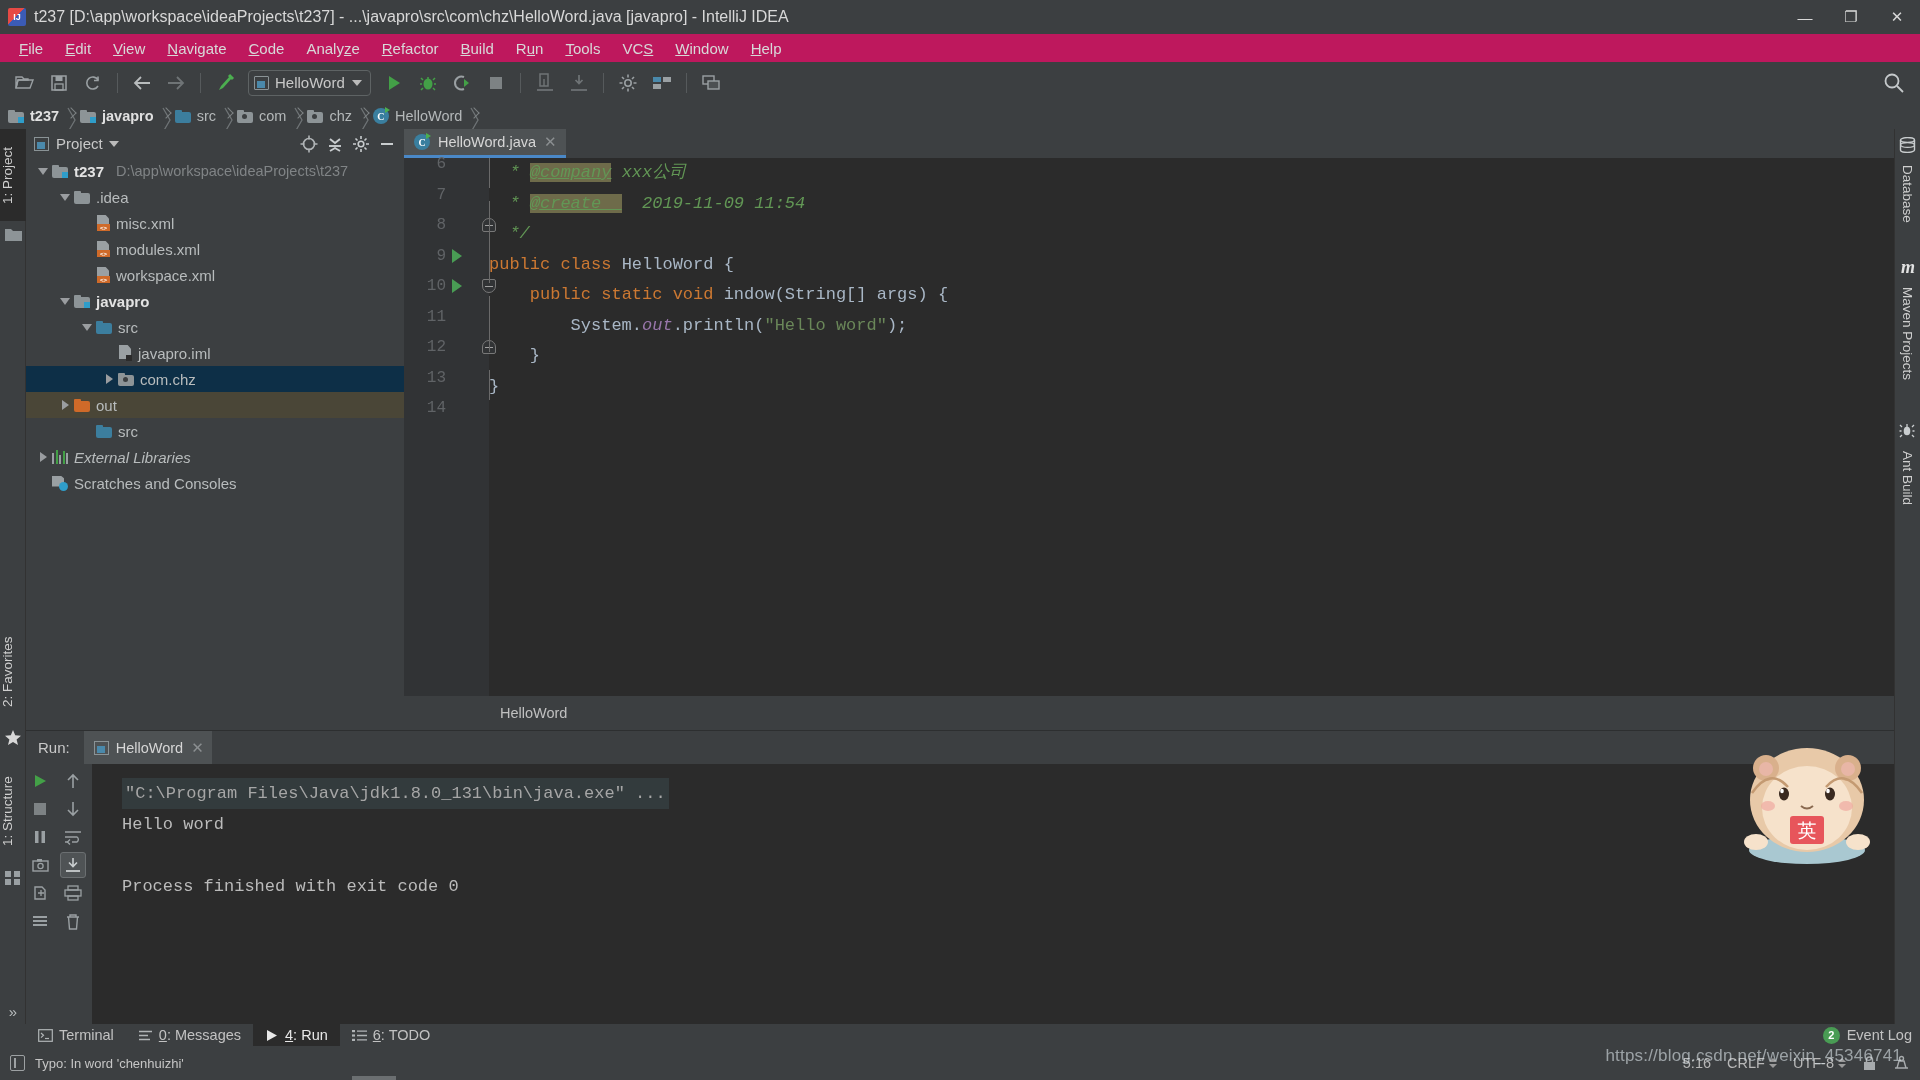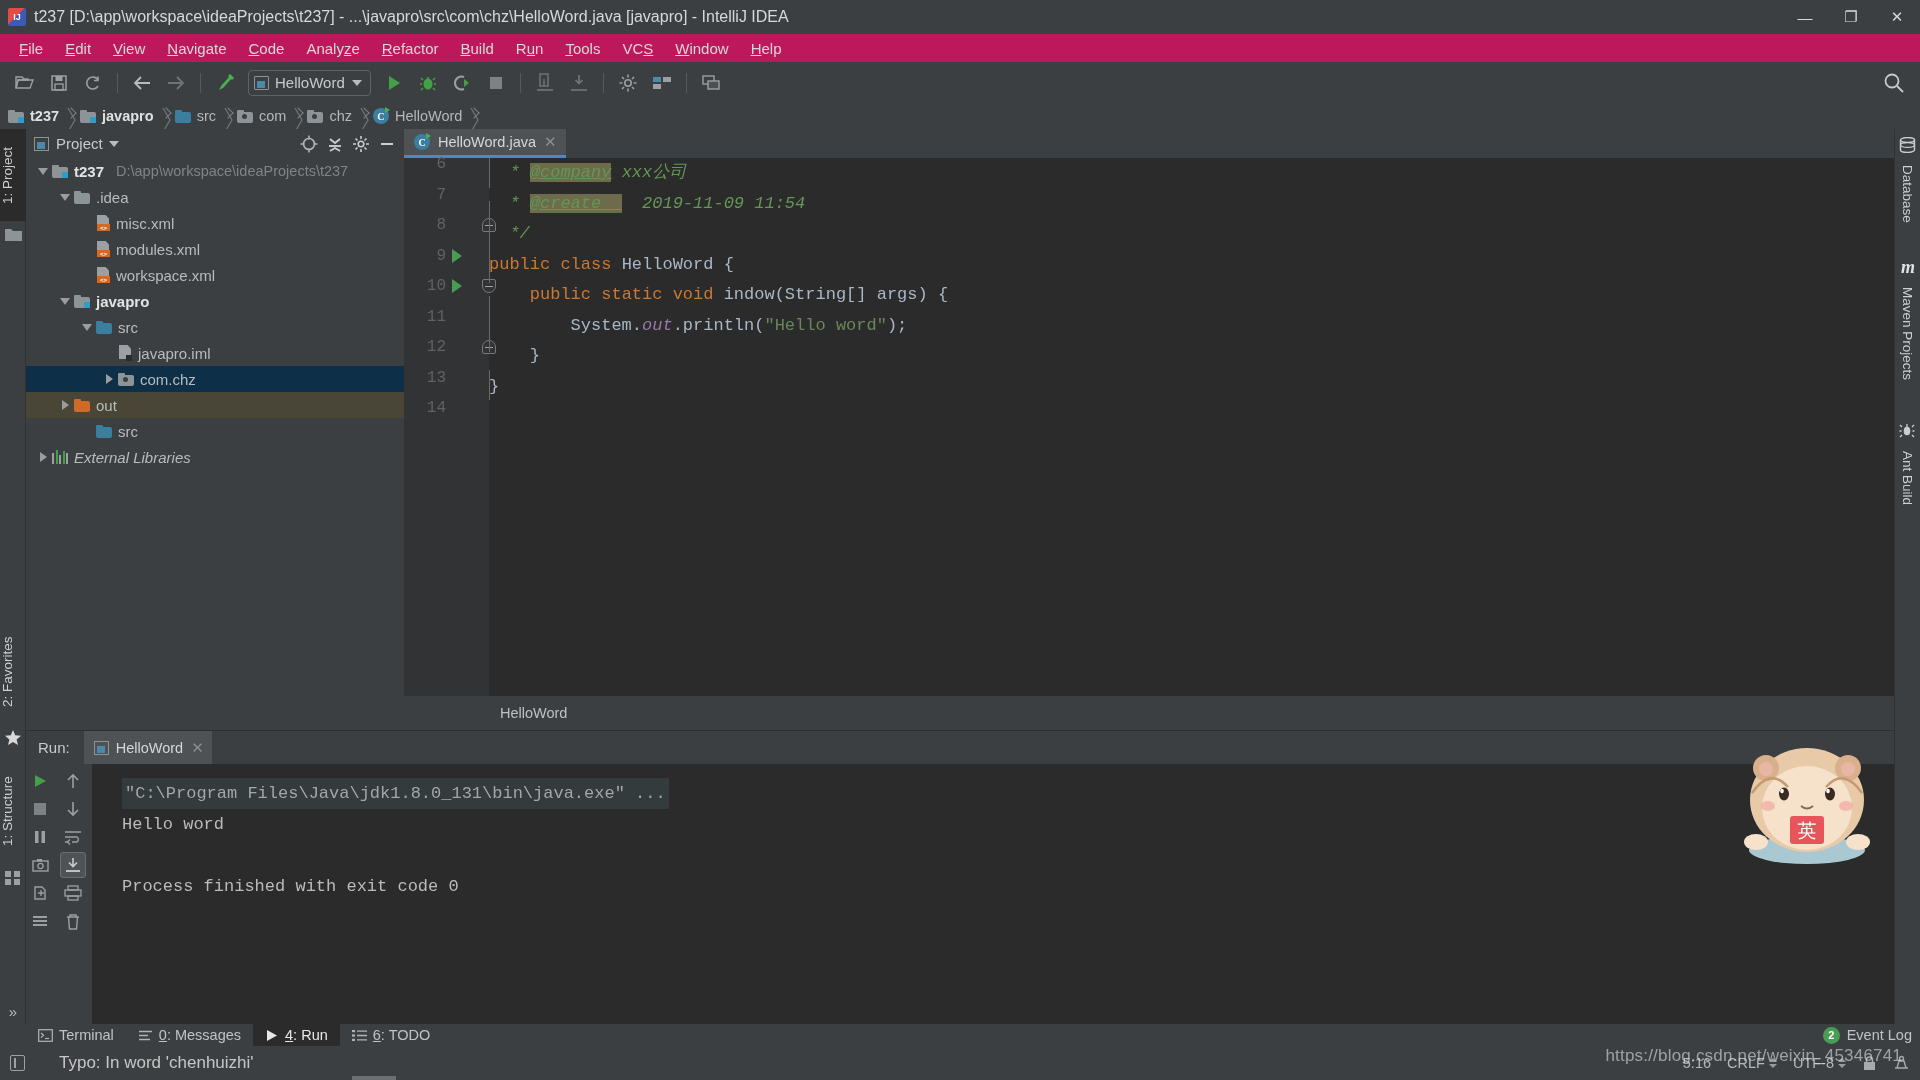--- a/index.html
+++ b/index.html
@@ -286,21 +286,21 @@
     font-size:11px;display:flex;align-items:center;justify-content:center;font-weight:bold;
   }
 
   
   .statusbar {
     position:absolute; left:0; bottom:0; right:0; height:34px; background:#3c3f41;
     display:flex;align-items:center;padding-left:10px;
   }
   .sb-ico { width:15px;height:16px;border:1.5px solid #9da1a3;border-radius:2px;margin-right:10px;position:relative;flex:none;}
   .sb-ico::after{content:"";position:absolute;left:3px;top:2px;width:1.5px;height:10px;background:#9da1a3;}
-  .sb-text { font-size:17px;color:#c6c6c6;margin-left:24px; }
+  .sb-text { font-size:13px;color:#c6c6c6; }
   .sb-right { position:absolute;right:10px;display:flex;align-items:center;gap:16px; }
   .sb-right .sbr { font-size:14.5px;color:#b7b7b7;display:flex;align-items:center;gap:4px; }
   .tiny-caret { width:0;height:0;border-left:4px solid transparent;border-right:4px solid transparent;border-top:4px solid #9a9a9a; }
   .tiny-caret.up { border-top:none;border-bottom:4px solid #9a9a9a; }
 
   .watermark {
     position:absolute; right: 18px; bottom: 14px; font-size: 17px;
     color: rgba(215,222,228,0.62); white-space:nowrap; letter-spacing:0.2px;
     font-family:"Liberation Sans",sans-serif;
   }
@@ -693,20 +693,28 @@
             <i class="tri-r"></i>
           </span>
           <span class="lib-ico">
             <i style="height:11px;background:#9aa0a3"></i>
             <i style="height:14px;background:#43a047"></i>
             <i style="height:9px;background:#9aa0a3"></i>
             <i style="height:13px;background:#43a047"></i>
             <i style="height:11px;background:#9aa0a3"></i>
           </span>
           <span class="tlabel">External Libraries</span>
+        </div>
+        <div class="trow" style="padding-left: 8px;">
+          <span class="tw"></span>
+          <span class="scr-ico">
+            <span class="sq"></span>
+            <span class="cl"></span>
+          </span>
+          <span class="tlabel">Scratches and Consoles</span>
         </div>
       </div>
   </div>
 
   <div class="editorwrap">
     <div class="tabstrip">
       <div class="etab">
         <span class="class-ico">C</span>
         <span class="et-label">HelloWord.java</span>
         <span class="et-close">✕</span>

